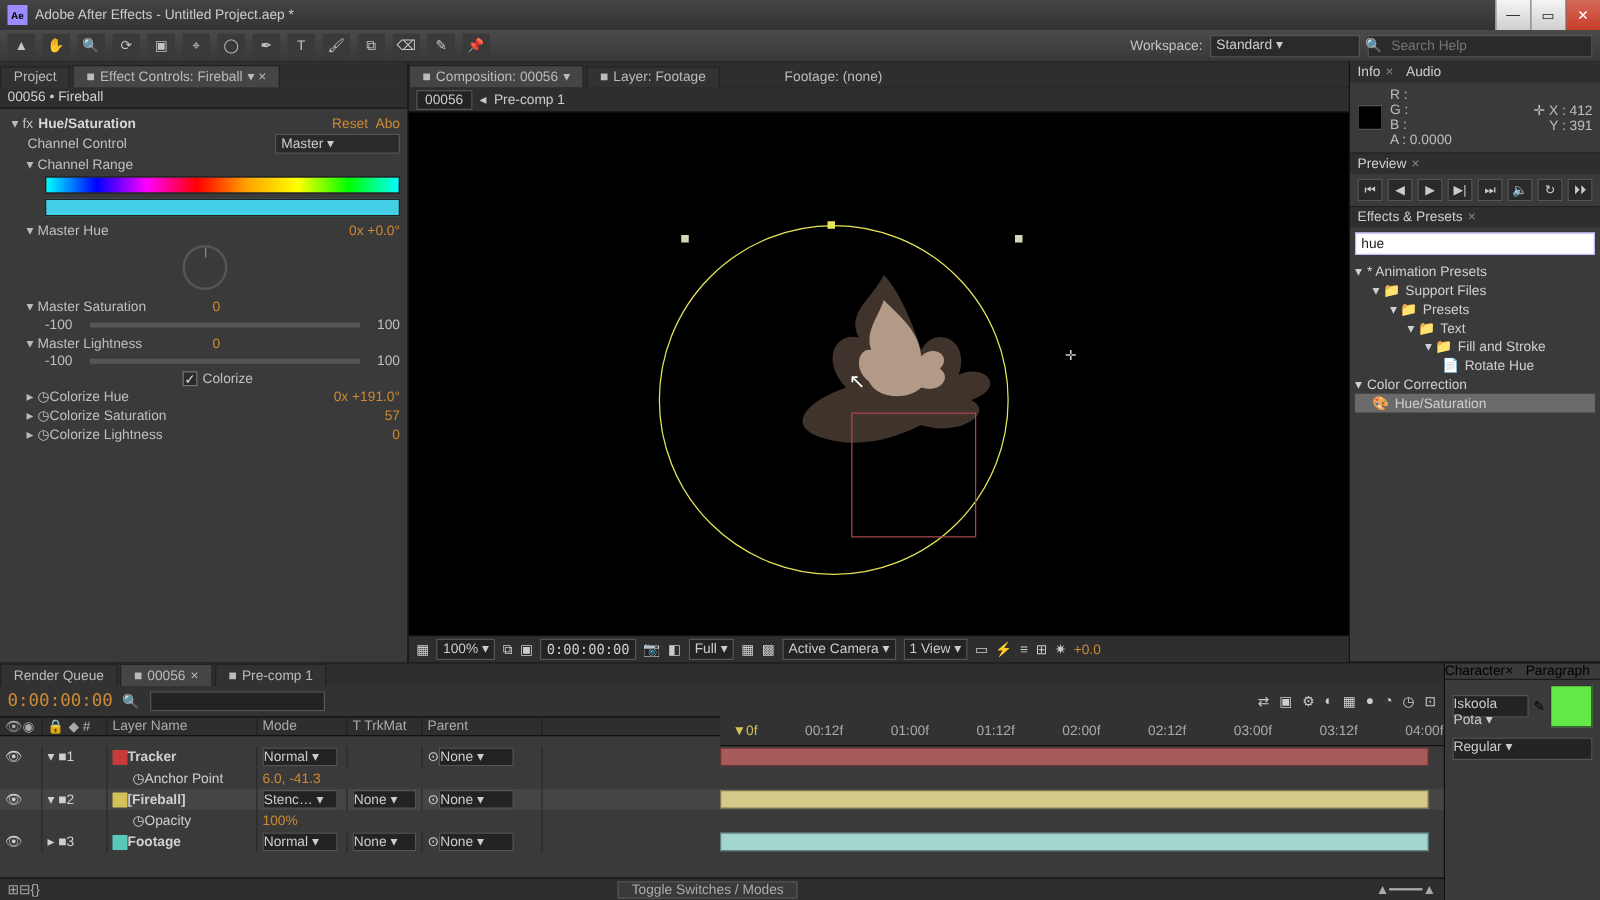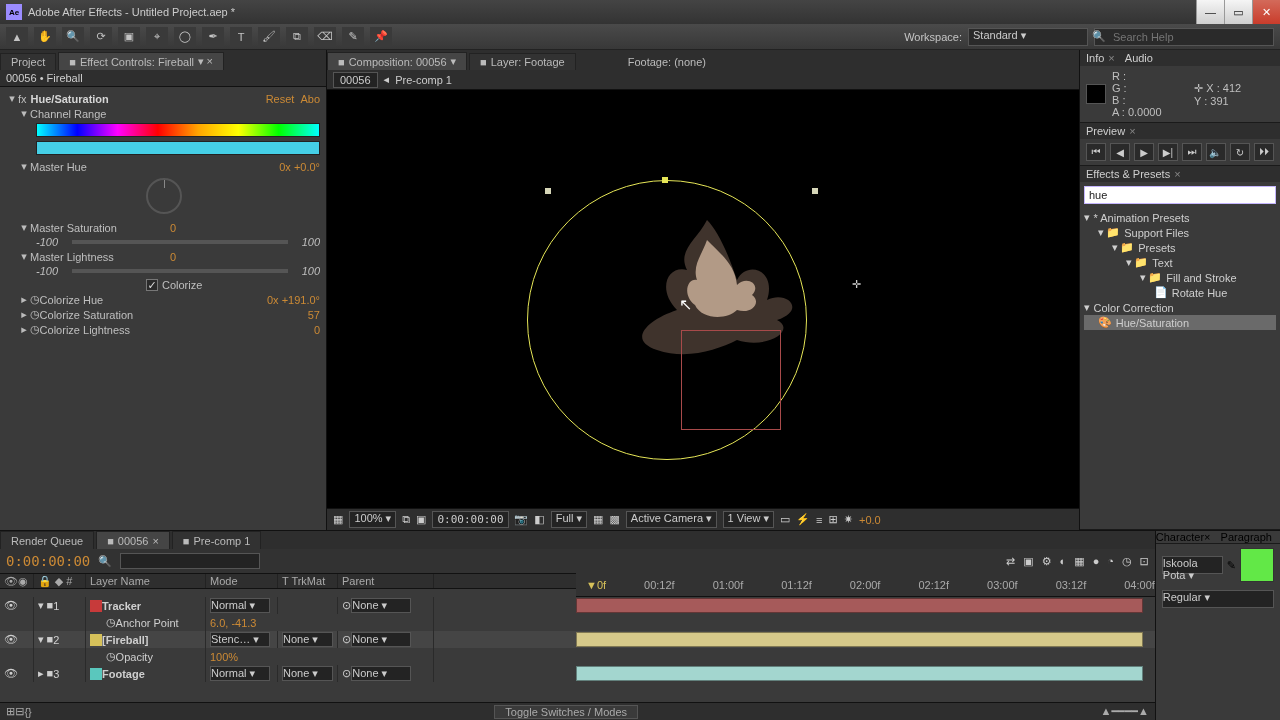--- a/index.html
+++ b/index.html
@@ -33,21 +33,21 @@
 .fxrow .tw { width:12px;text-align:center;color:#bbb;}
 .fxname { color:#d6d6d6;}
 .reset { margin-left:auto; color:#cc8a35;}
 .about { color:#cc8a35; margin-left:6px;}
 .selectmini{background:#2a2a2a;border:1px solid #555;color:#ccc;height:16px;padding:0 4px; margin-left:auto; width:100px;}
 .range-strip{height:14px;margin:2px 0 4px 30px;border:1px solid #222;}
 .strip-rainbow{background:linear-gradient(90deg,cyan,blue,magenta,red,orange,yellow,lime,cyan);}
 .strip-cyan{background:#45cfe6;}
 .dial{width:36px;height:36px;border-radius:50%;border:2px solid #555;margin:4px 0 6px 140px;background:#3a3a3a;position:relative;}
 .dial:after{content:"";position:absolute;left:50%;top:0;width:1px;height:8px;background:#888;}
-.sliderrow{display:flex;align-items:center;gap:8px;color:#bfbfbf;padding:1px 0;font-style:italic;}
+.sliderrow{display:flex;align-items:center;gap:8px;color:#bfbfbf;padding:1px 0;}
 .slidertrack{position:relative;flex:1;height:4px;background:#555;margin:0 6px;}
 .sliderlabel{width:110px;}
 .orangeval{color:#cc8a35;}
 .chk{width:12px;height:12px;border:1px solid #777;background:#2a2a2a;display:inline-flex;align-items:center;justify-content:center;color:#ddd;margin-right:4px;}
 .center { flex:1; display:flex; flex-direction:column; background:#1c1c1c; border-left:1px solid #111;border-right:1px solid #111;}
 .comptabs{height:20px;background:#2e2e2e;display:flex;align-items:flex-end;}
 .compbar{height:20px;background:#2e2e2e;display:flex;align-items:center;gap:6px;padding:0 6px;color:#ccc;border-bottom:1px solid #111;}
 .viewer{flex:1;background:#000;position:relative;overflow:hidden;}
 .circle{position:absolute;left:200px;top:90px;width:280px;height:280px;border:1px solid #e6e657;border-radius:50%;}
 .sqdot{position:absolute;width:6px;height:6px;background:#d6d6b8;}
@@ -148,20 +148,24 @@
       </div>
       <div class="panelhead">00056 • Fireball</div>
       <div class="effects">
         <div class="fxrow">
           <span class="tw">▾</span>
           <span style="margin-right:4px;">fx</span>
           <span class="fxname" style="font-weight:bold;">Hue/Saturation</span>
           <span class="reset">Reset</span>
           <span class="about">Abo</span>
         </div>
+        <div class="fxrow" style="padding-left:16px;">
+          <span>Channel Control</span>
+          <div class="selectmini"><span>Master</span> ▾</div>
+        </div>
         <div class="fxrow" style="padding-left:12px;">
           <span class="tw">▾</span>
           <span>Channel Range</span>
         </div>
         <div class="range-strip strip-rainbow"></div>
         <div class="range-strip strip-cyan"></div>
         <div class="fxrow" style="padding-left:12px;">
           <span class="tw">▾</span>
           <span>Master Hue</span>
           <span class="orangeval" style="margin-left:auto;">0x +0.0°</span>
@@ -266,21 +270,21 @@
             <span style="margin-left:10px;">Audio</span>
           </div>
         <div class="infogrid">
           <div class="swatch"></div>
           <div>
             <div>R :</div>
             <div>G :</div>
             <div>B :</div>
             <div>A : 0.0000</div>
           </div>
-          <div style="text-align:left;">
+          <div style="text-align:right;">
             <div><span>✛</span> <span>X : 412</span></div>
             <div>Y : 391</div>
           </div>
         </div>
       </div>
       <div class="panel">
         <div class="phead">
             <span>Preview</span>
             <span class="x">×</span>
           </div>

